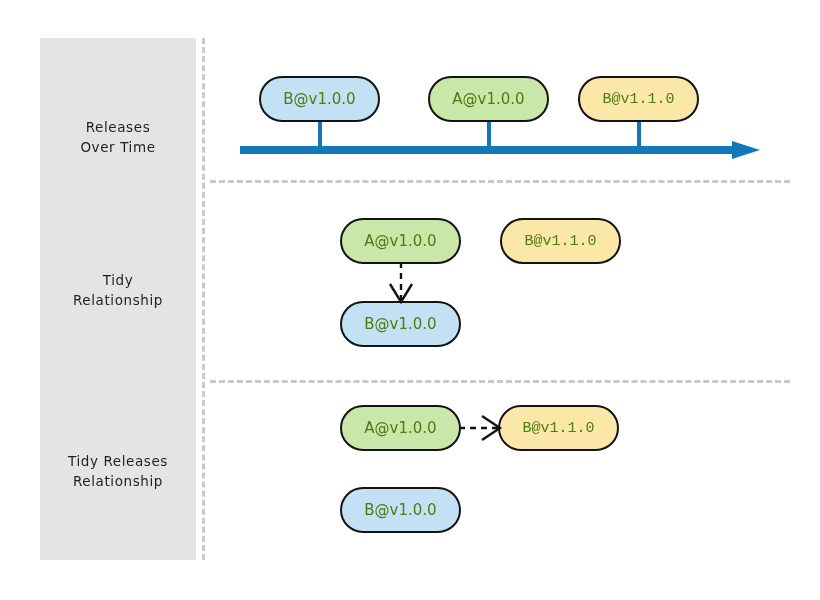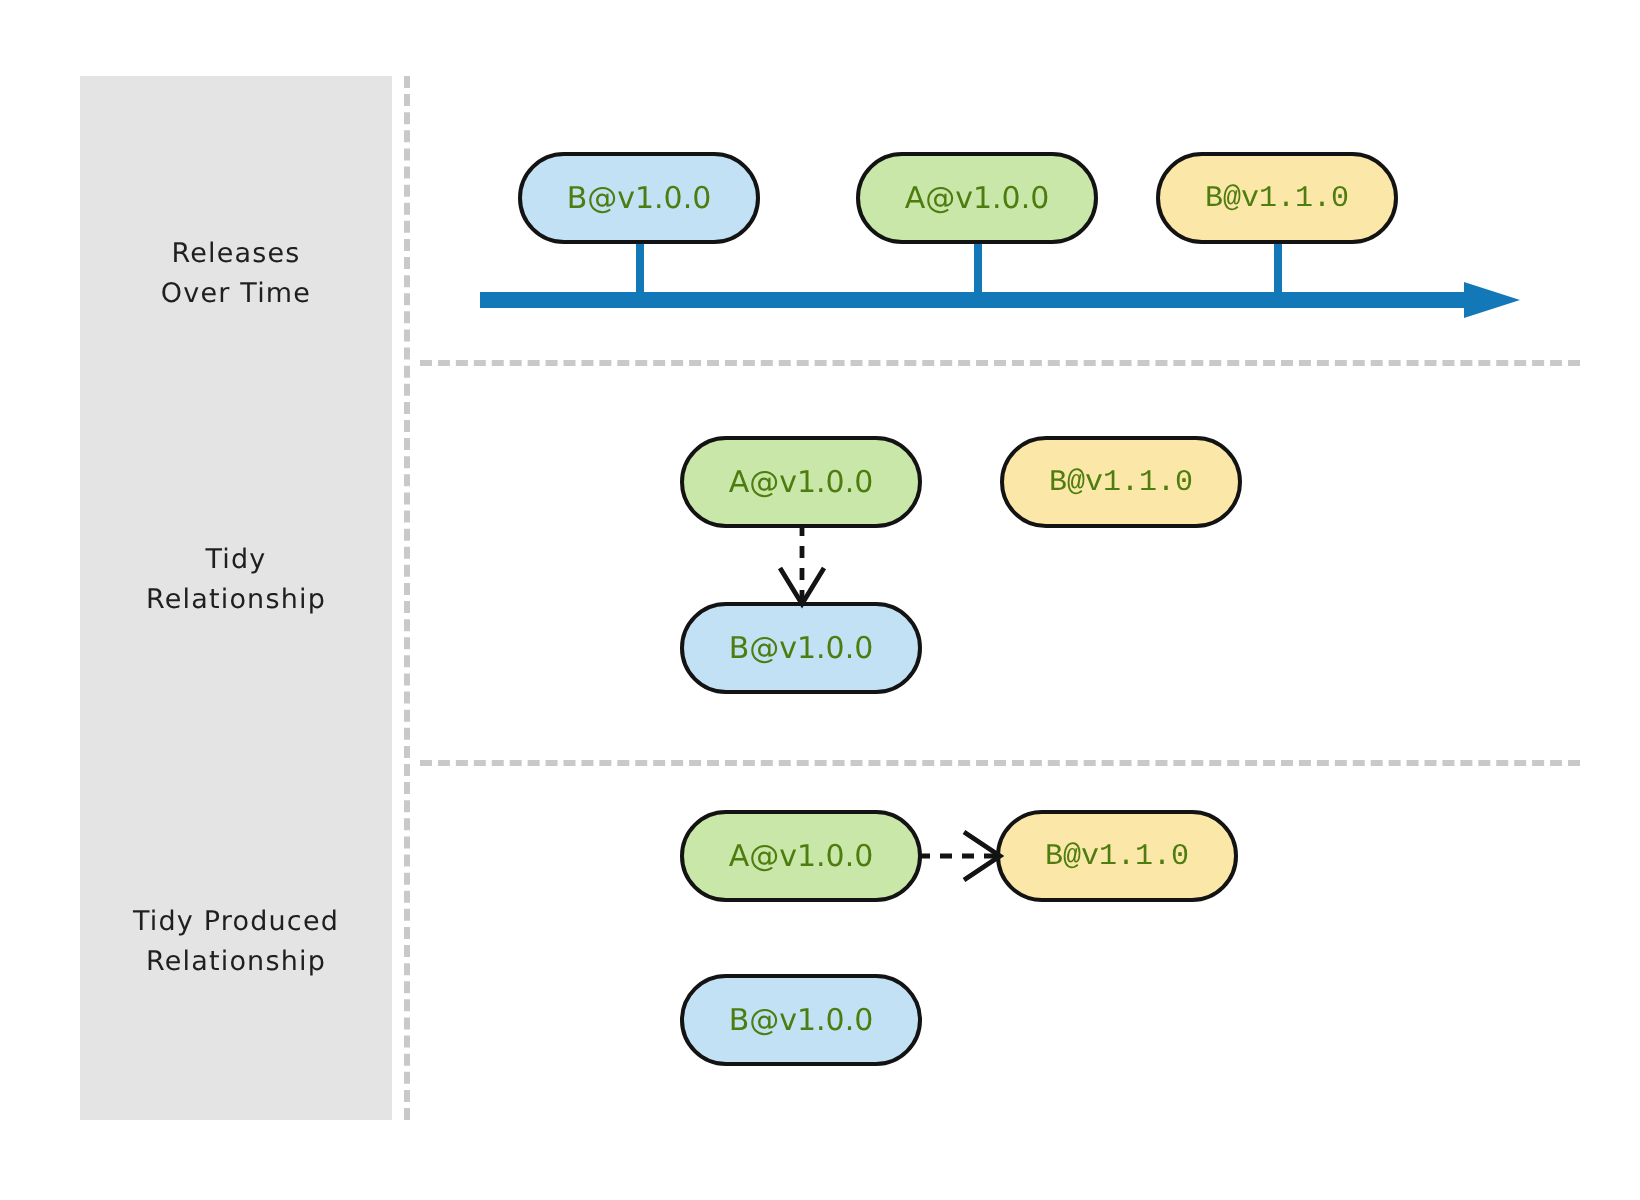--- a/index.html
+++ b/index.html
@@ -123,21 +123,21 @@
 
 <div id="canvas">
 
   <div class="label-panel"></div>
   <div class="panel-divider"></div>
 
   <div class="row-label r0">Releases
 Over Time</div>
   <div class="row-label r1">Tidy
 Relationship</div>
-  <div class="row-label r2">Tidy Produced
+  <div class="row-label r2">Tidy Releases
 Relationship</div>
 
   <div class="section-divider d0"></div>
   <div class="section-divider d1"></div>
 
   <div class="node fill-blue" style="left:259px; top:76px; width:121px; height:46px;">B@v1.0.0</div>
   <div class="node fill-green" style="left:428px; top:76px; width:121px; height:46px;">A@v1.0.0</div>
   <div class="node fill-yellow" style="left:578px; top:76px; width:121px; height:46px;">B@v1.1.0</div>
 
   <div class="timeline-axis">

